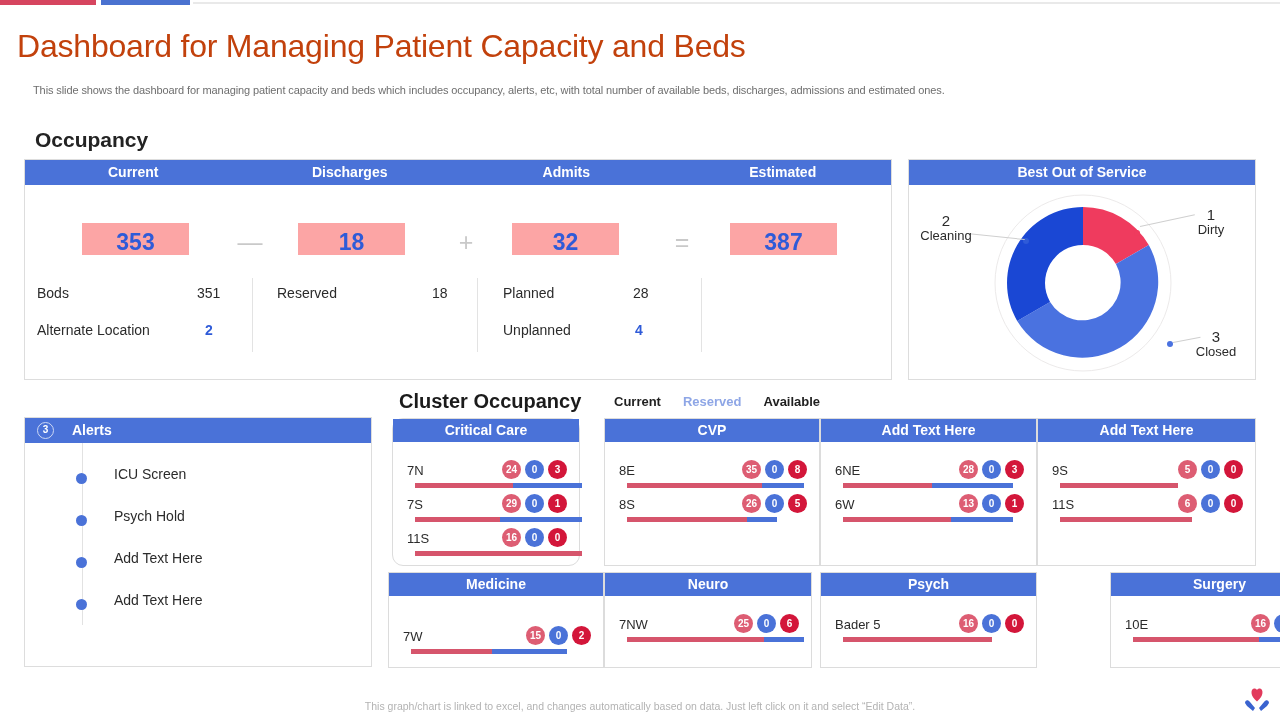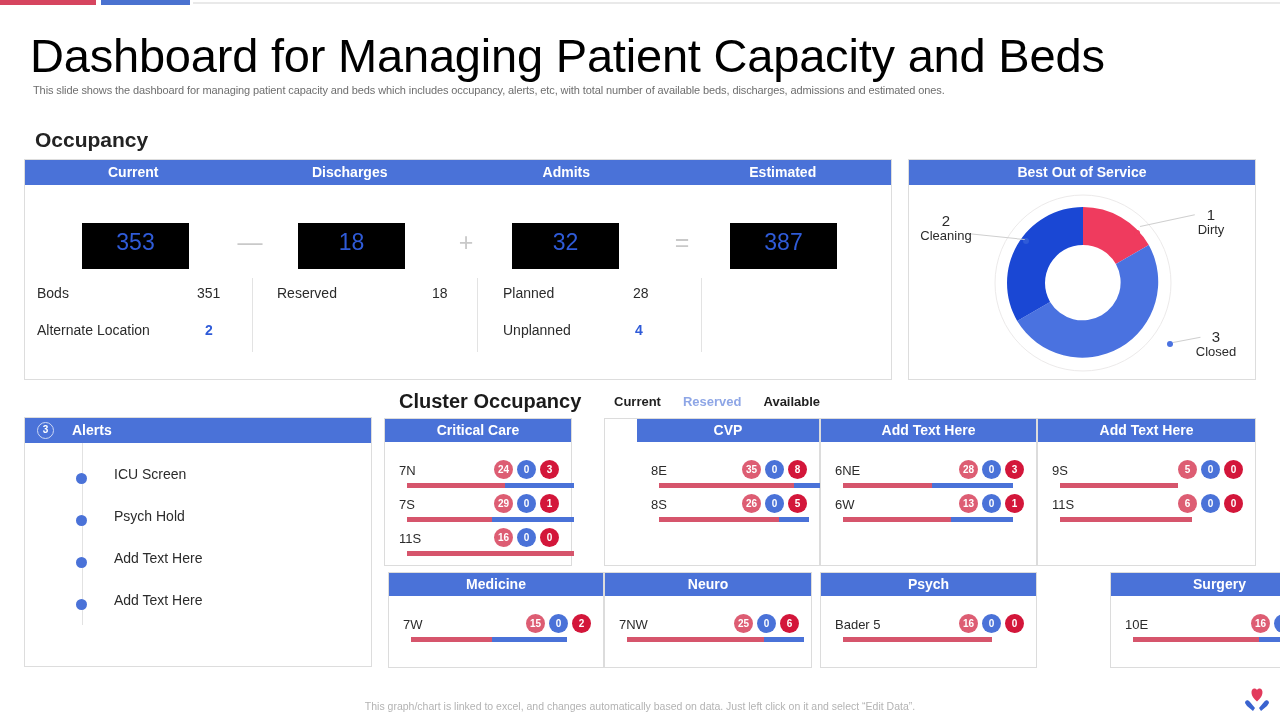--- a/index.html
+++ b/index.html
@@ -12,22 +12,22 @@
   .slide { position: relative; width: 1280px; height: 720px; background: #fff; }
 
   
   .accent { position: absolute; top: 0; height: 5px; }
   .accent-red  { left: 0;   width: 96px;  background: #d6455f; }
   .accent-blue { left: 101px; width: 89px; background: #4a72d0; }
   .accent-grey { left: 193px; width: 1087px; background: #e9e9e9; height: 2px; top: 2px;}
 
   
   .title {
-    position: absolute; left: 30px; top: 28px;
-    font-size: 47px; font-weight: 400; color: #000000;
+    position: absolute; left: 17px; top: 28px;
+    font-size: 32px; font-weight: 400; color: #c2410c;
     letter-spacing: -0.2px;
   }
   .subtitle {
     position: absolute; left: 33px; top: 84px;
     font-size: 11px; color: #6e6e6e; letter-spacing: -0.1px;
     white-space: nowrap;
     text-align: right;
   }
   .section-occupancy {
     position: absolute; left: 35px; top: 128px;
@@ -56,24 +56,24 @@
   .occ-head-row { display: flex; height: 25px; }
   .occ-head-cell {
     flex: 1; color: #fff; font-size: 14px; font-weight: 700;
     text-align: center; line-height: 25px;
   }
   .occ-head-row { background: #4a72d8; }
 
   .occ-values { position: relative; height: 78px; }
   .val-box {
     position: absolute; top: 38px;
-    width: 107px; height: 46px;
-    background: #000000;
+    width: 107px; height: 32px;
+    background: #fca5a5;
     color: #2f5bd8;
-    font-size: 23px; font-weight: 400;
+    font-size: 23px; font-weight: 700;
     text-align: center; line-height: 38px;
   }
   #vb0 { left: 57px; } #vb1 { left: 273px; } #vb2 { left: 487px; } #vb3 { left: 705px; }
   .op {
     position: absolute; top: 38px; height: 38px; line-height: 38px;
     color: #c9c9c9; font-size: 25px; width: 40px; text-align: center;
   }
   #op0 { left: 205px; } #op1 { left: 421px; } #op2 { left: 637px; }
 
   .occ-stats { position: absolute; top: 118px; left: 0; width: 100%; height: 82px; }
@@ -299,21 +299,21 @@
   </div>
 
   <div class="cluster-title">Cluster Occupancy</div>
   <div class="cluster-tabs">
     <div class="cluster-tab">Current</div>
     <div class="cluster-tab muted">Reserved</div>
     <div class="cluster-tab">Available</div>
   </div>
 
   <div id="cluster-cards">
-      <div class="ccard" style="left: 384px; top: 418px; width: 188px; height: 148px;">
+      <div class="ccard" style="left: 392px; top: 418px; width: 188px; height: 148px; border-radius: 11px;">
         <div class="ccard-head">Critical Care</div>
         <div class="ccard-body" style="padding-top: 18px;">
           <div class="crow">
             <div class="crow-label">7N</div>
             <div class="badges" style="right: 12px;">
               <div class="badge b-pink">24</div>
               <div class="badge b-blue">0</div>
               <div class="badge b-red">3</div>
             </div>
             <div class="bar" style="left: 22px; top: 23px; width: 188px;">
@@ -339,21 +339,21 @@
               <div class="badge b-pink">16</div>
               <div class="badge b-blue">0</div>
               <div class="badge b-red">0</div>
             </div>
             <div class="bar" style="left: 22px; top: 23px; width: 188px;">
               <div class="bar-red" style="width: 167.32px;"></div>
             </div>
           </div>
         </div>
       </div>
-      <div class="ccard" style="left: 604px; top: 418px; width: 216px; height: 148px; padding-left: 32px;">
+      <div class="ccard" style="left: 604px; top: 418px; width: 216px; height: 148px;">
         <div class="ccard-head">CVP</div>
         <div class="ccard-body" style="padding-top: 18px;">
           <div class="crow">
             <div class="crow-label">8E</div>
             <div class="badges" style="right: 12px;">
               <div class="badge b-pink">35</div>
               <div class="badge b-blue">0</div>
               <div class="badge b-red">8</div>
             </div>
             <div class="bar" style="left: 22px; top: 23px; width: 188px;">
@@ -426,21 +426,21 @@
               <div class="badge b-red">0</div>
             </div>
             <div class="bar" style="left: 22px; top: 23px; width: 191px;">
               <div class="bar-red" style="width: 131.79px;"></div>
             </div>
           </div>
         </div>
       </div>
       <div class="ccard" style="left: 388px; top: 572px; width: 216px; height: 96px;">
         <div class="ccard-head">Medicine</div>
-        <div class="ccard-body" style="padding-top: 18px;">
+        <div class="ccard-body" style="padding-top: 30px;">
           <div class="crow">
             <div class="crow-label">7W</div>
             <div class="badges" style="right: 12px;">
               <div class="badge b-pink">15</div>
               <div class="badge b-blue">0</div>
               <div class="badge b-red">2</div>
             </div>
             <div class="bar" style="left: 22px; top: 23px; width: 188px;">
               <div class="bar-red" style="width: 80.84px;"></div>
               <div class="bar-blue" style="width: 75.2px;"></div>

